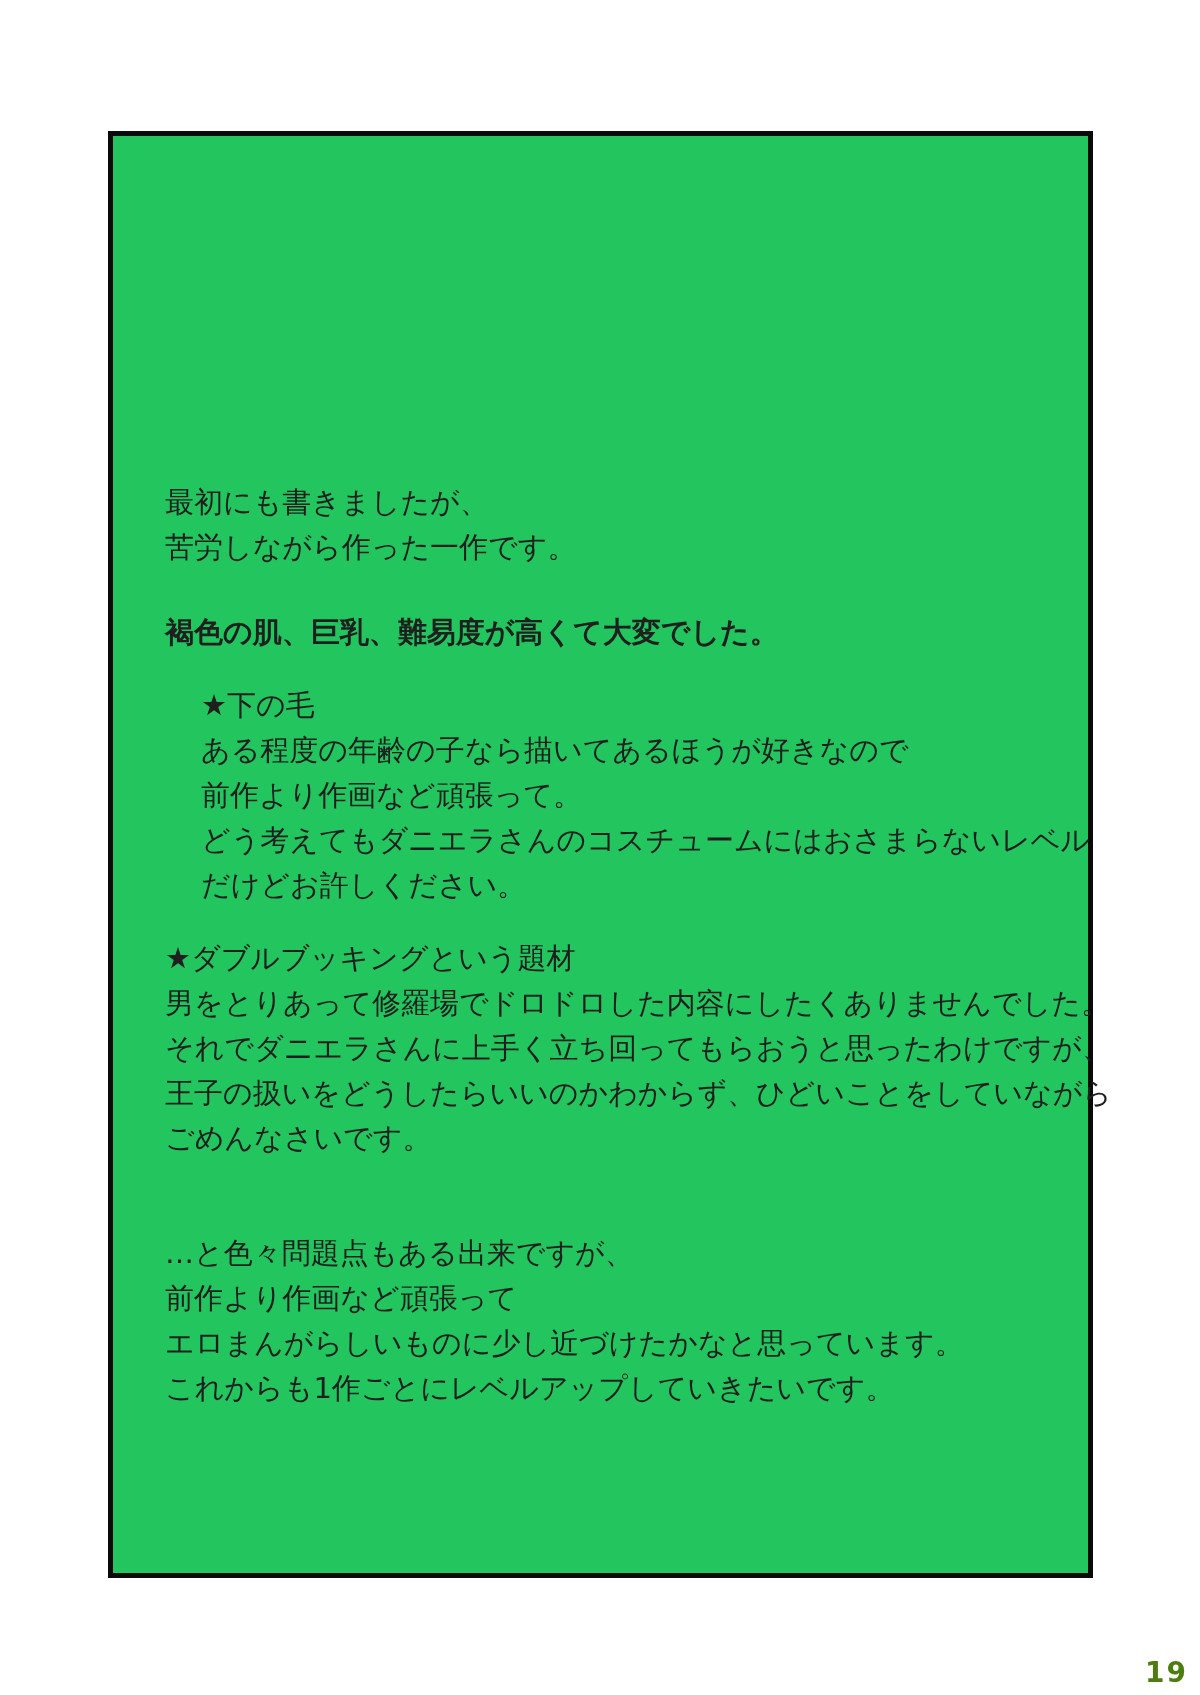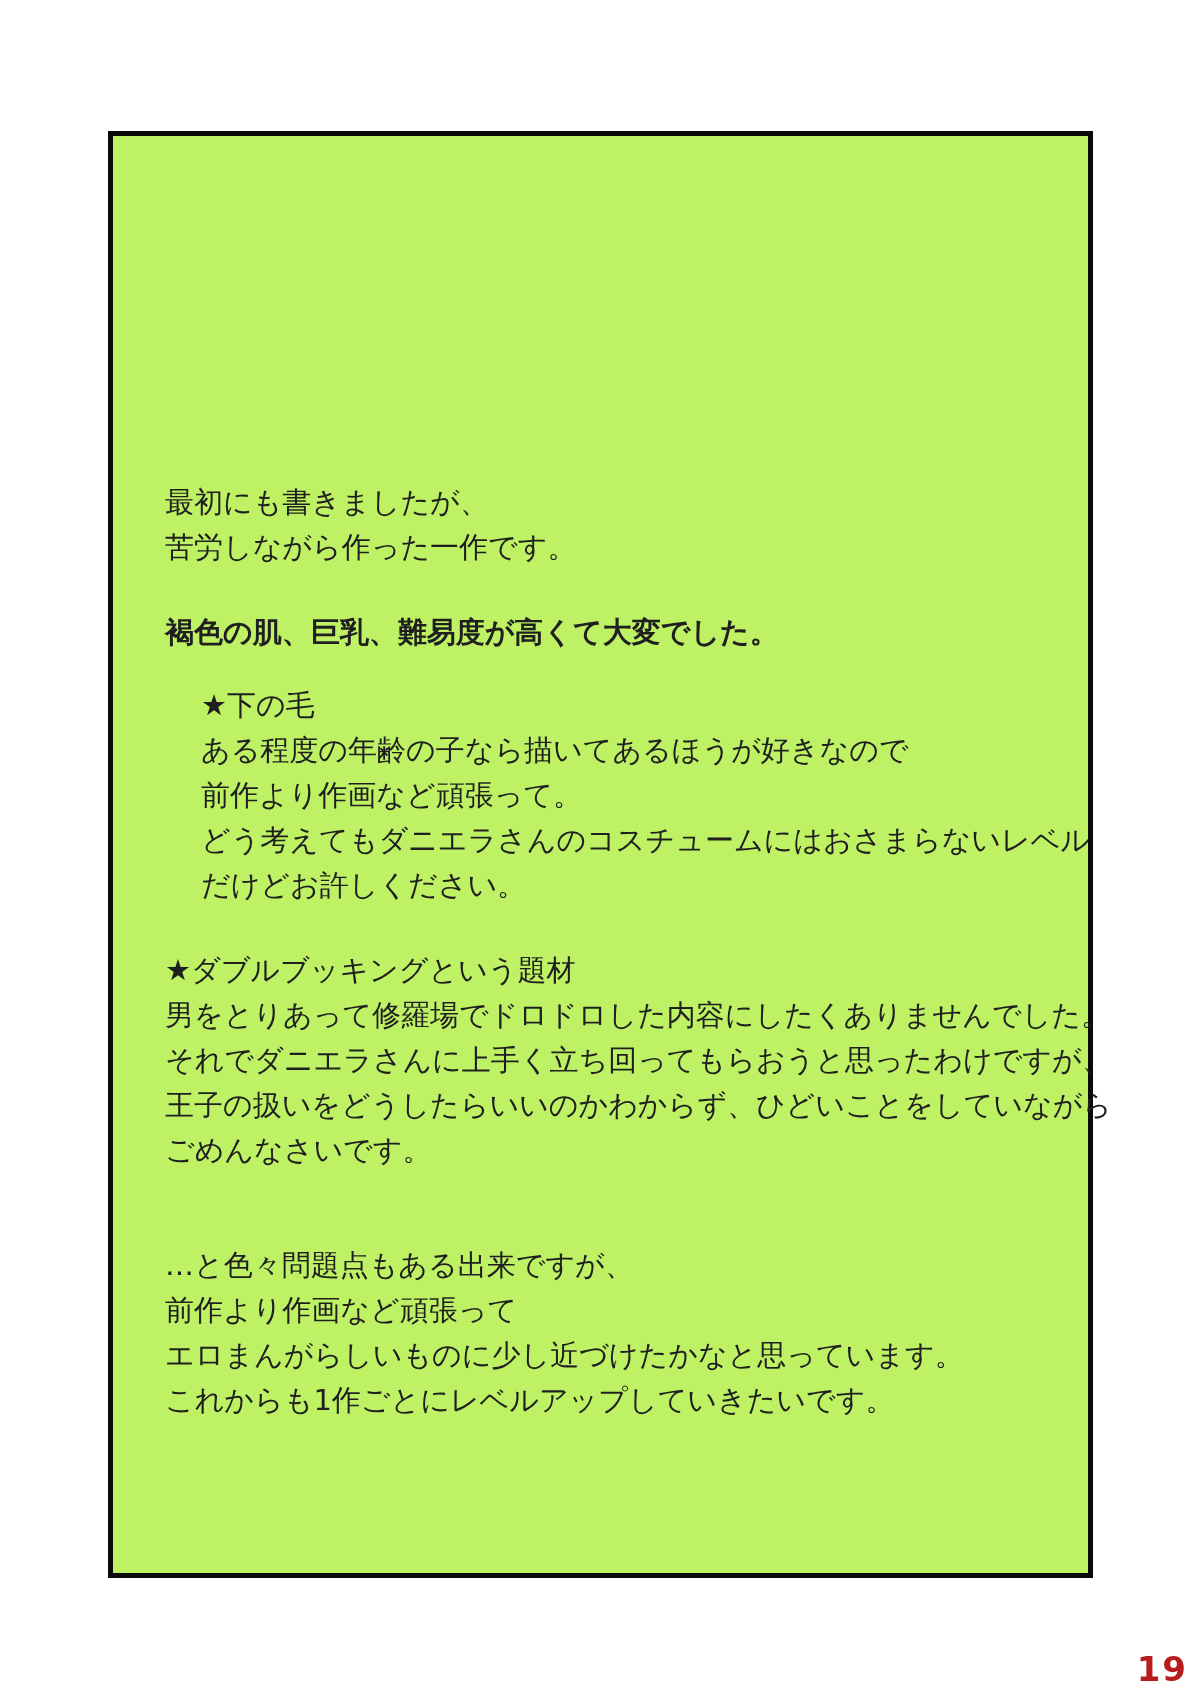--- a/index.html
+++ b/index.html
@@ -21,44 +21,44 @@
   }
   .frame {
     position: absolute;
     left: 108px;
     top: 131px;
     width: 985px;
     height: 1447px;
     box-sizing: border-box;
     border: 5px solid #0a0a0a;
     padding: 344px 20px 0 52px;
-    background: #bef264;
+    background: #22c55e;
   }
   .para {
     margin: 0;
   }
   .para.gap-40 { margin-top: 40px; font-weight: bold; }
   .para.gap-28 { margin-top: 28px; margin-left: 36px; }
-  .para.gap-30 { margin-top: 40px; }
+  .para.gap-30 { margin-top: 28px; }
   .para.gap-70 { margin-top: 70px; }
   .line {
     font-size: 29px;
     line-height: 45px;
     color: #1f1f1f;
     letter-spacing: 0px;
     white-space: nowrap;
   }
   .page-number {
     position: absolute;
     right: 12px;
     bottom: 6px;
-    font-size: 34px;
+    font-size: 28px;
     font-weight: bold;
     letter-spacing: 2px;
-    color: #b91c1c;
+    color: #4d7c0f;
   }
 </style>
 </head>
 <body>
 
 <div class="page">
 
   <div class="frame">
 
     <div class="para">

